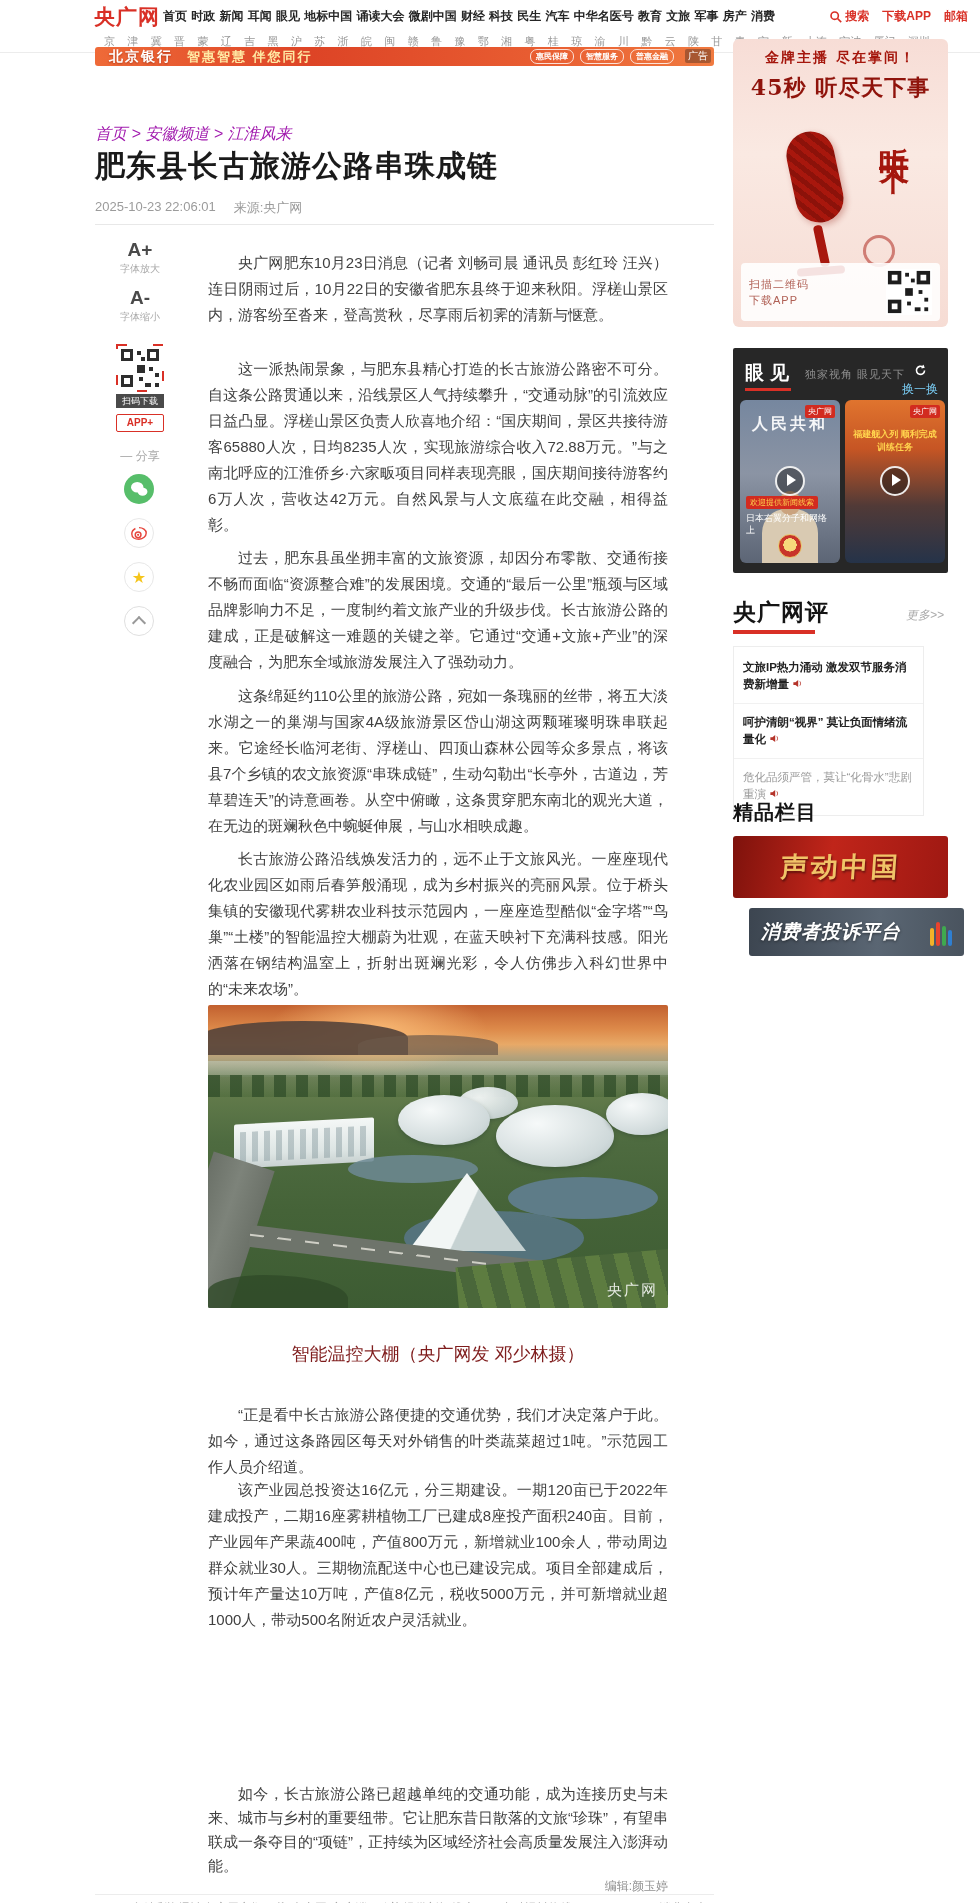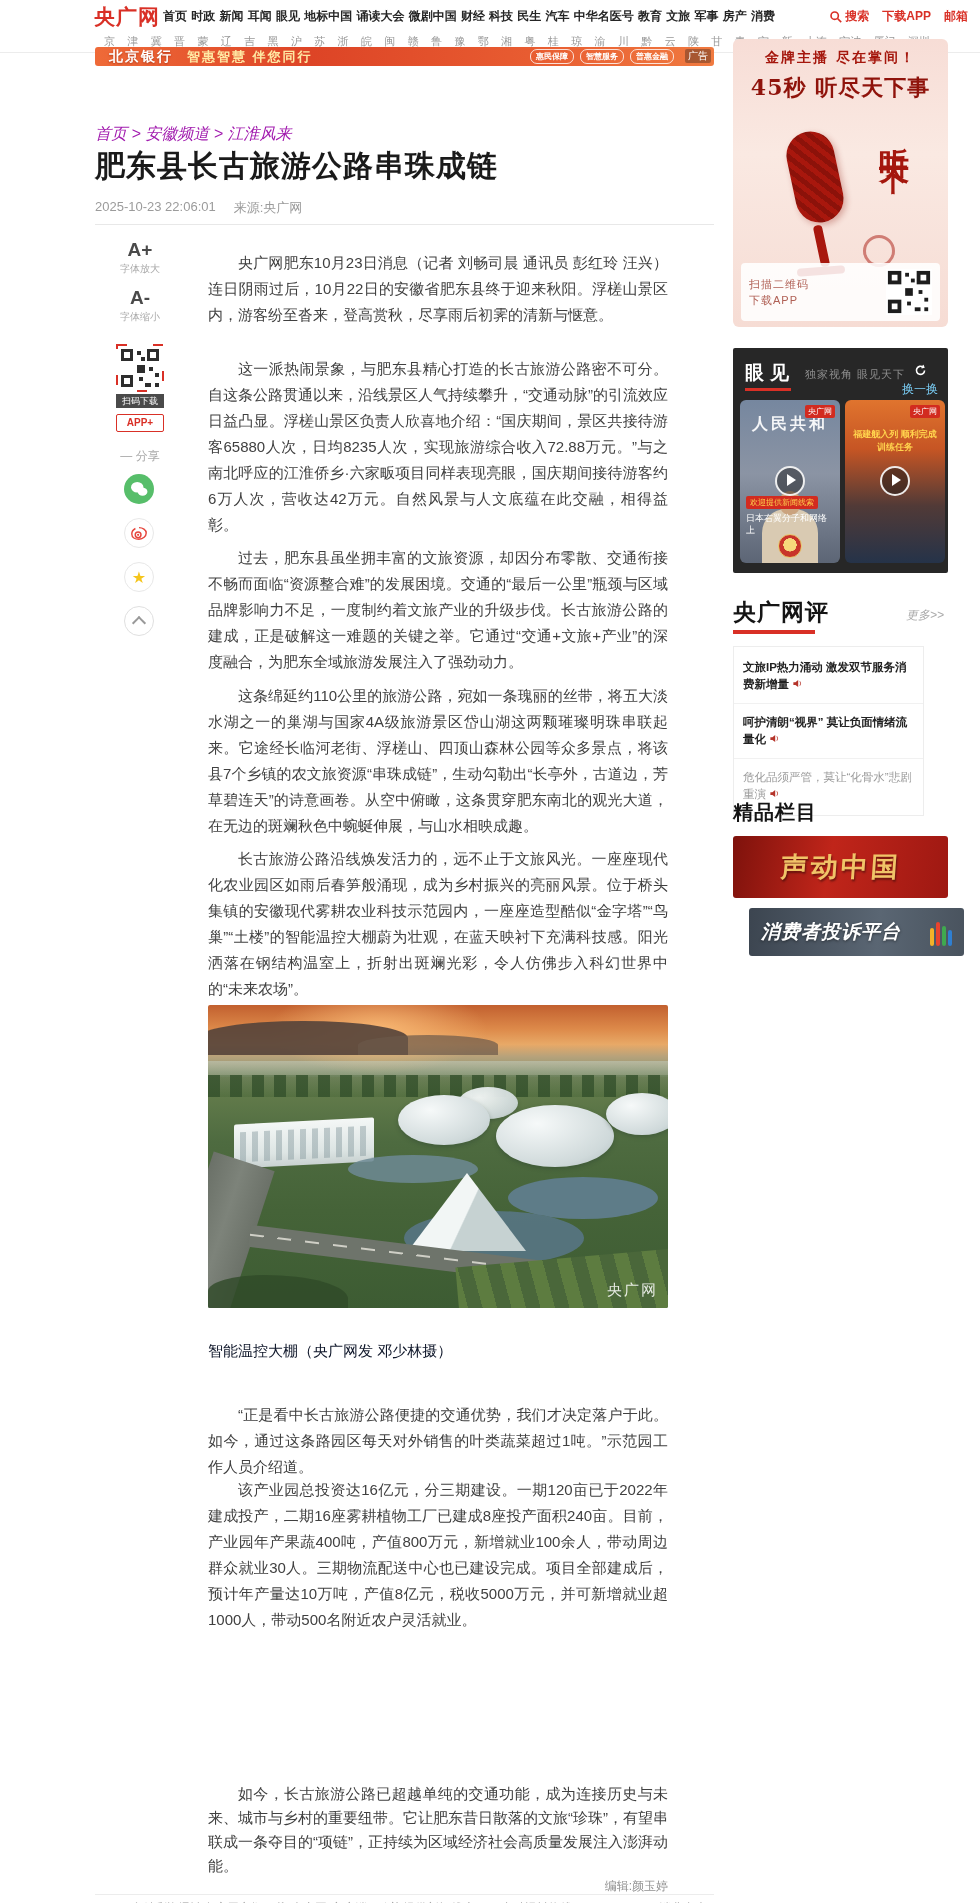--- a/index.html
+++ b/index.html
@@ -51,21 +51,21 @@
   .weibo{top:518px;background:#fff;border:1px solid #e8e8e8;}
   .qzone{top:562px;background:#fff;border:1px solid #e8e8e8;color:#f5c51c;font-size:16px;}
   .collapse{top:606px;background:#fff;border:1px solid #e0e0e0;}
   .chev{width:8px;height:8px;border-left:2px solid #999;border-top:2px solid #999;transform:rotate(45deg);margin-top:4px;}
 
   
   .para{position:absolute;left:208px;width:460px;margin:0;font-size:15px;line-height:26px;color:#404040;
         text-align:justify;text-indent:2em;}
   .p0{top:250px;} .p1{top:356px;} .p2{top:545px;} .p3{top:683px;} .p4{top:846px;}
   .p5{top:1402px;} .p6{top:1477px;} .p7{top:1645px;line-height:25px;} .p8{top:1782px;line-height:24px;}
-  .caption{position:absolute;left:208px;top:1342px;width:460px;font-size:15px;color:#0f172a;}
+  .caption{position:absolute;left:208px;top:1342px;width:460px;text-align:center;font-size:18px;color:#7f1d1d;}
   .editor{position:absolute;left:208px;top:1878px;width:460px;text-align:right;font-size:12px;color:#909090;}
   .fdiv{position:absolute;left:95px;top:1894px;width:619px;border-top:1px solid #ececec;}
   .fnote{position:absolute;left:95px;top:1899px;width:619px;font-size:12px;color:#999;line-height:18px;
          white-space:nowrap;overflow:hidden;text-indent:2em;}
 
   
   .photo{position:absolute;left:208px;top:1005px;width:460px;height:303px;overflow:hidden;border-radius:2px;
      background:linear-gradient(180deg,#c2602f 0%,#dd8a4a 8%,#e8a967 13%,#b7a27b 17%,#8a9572 22%,#617a4a 30%,#4e6b40 45%,#456338 68%,#3d5c33 100%);}
   .photo div{position:absolute;}
   .ph-glow{left:60px;top:-20px;width:220px;height:90px;background:radial-gradient(ellipse,rgba(255,195,125,.8),rgba(255,195,125,0) 70%);}

